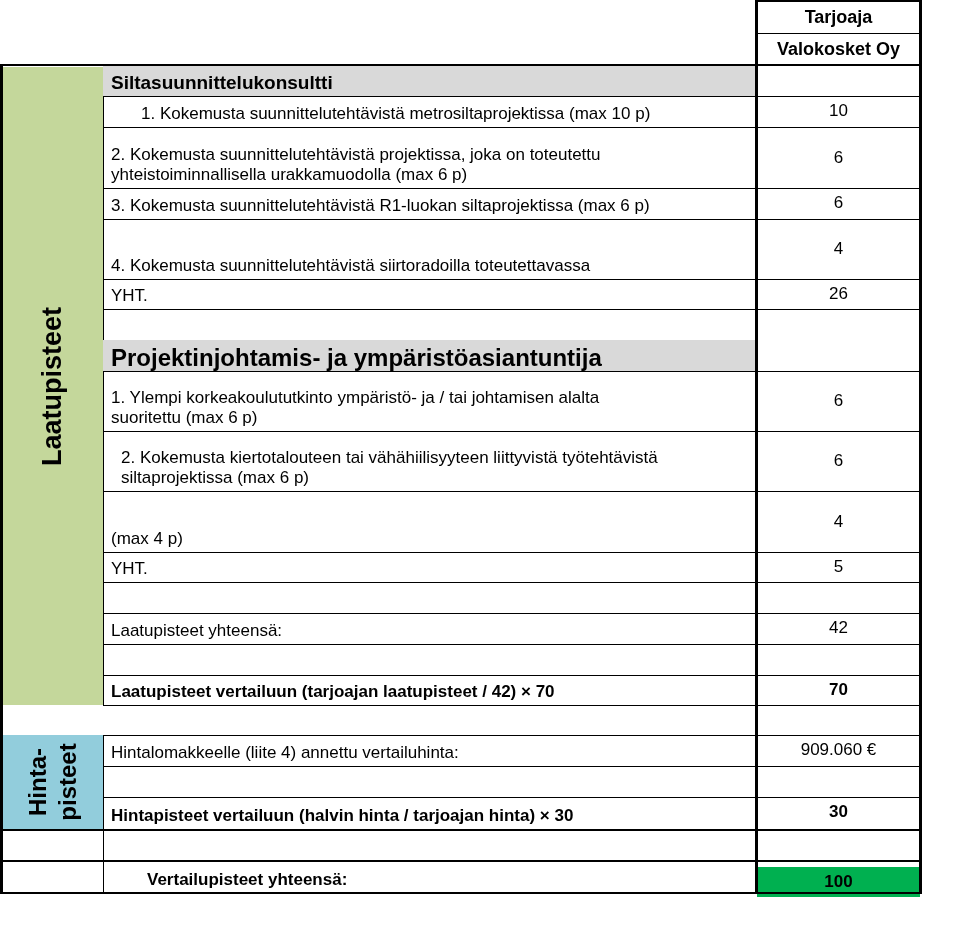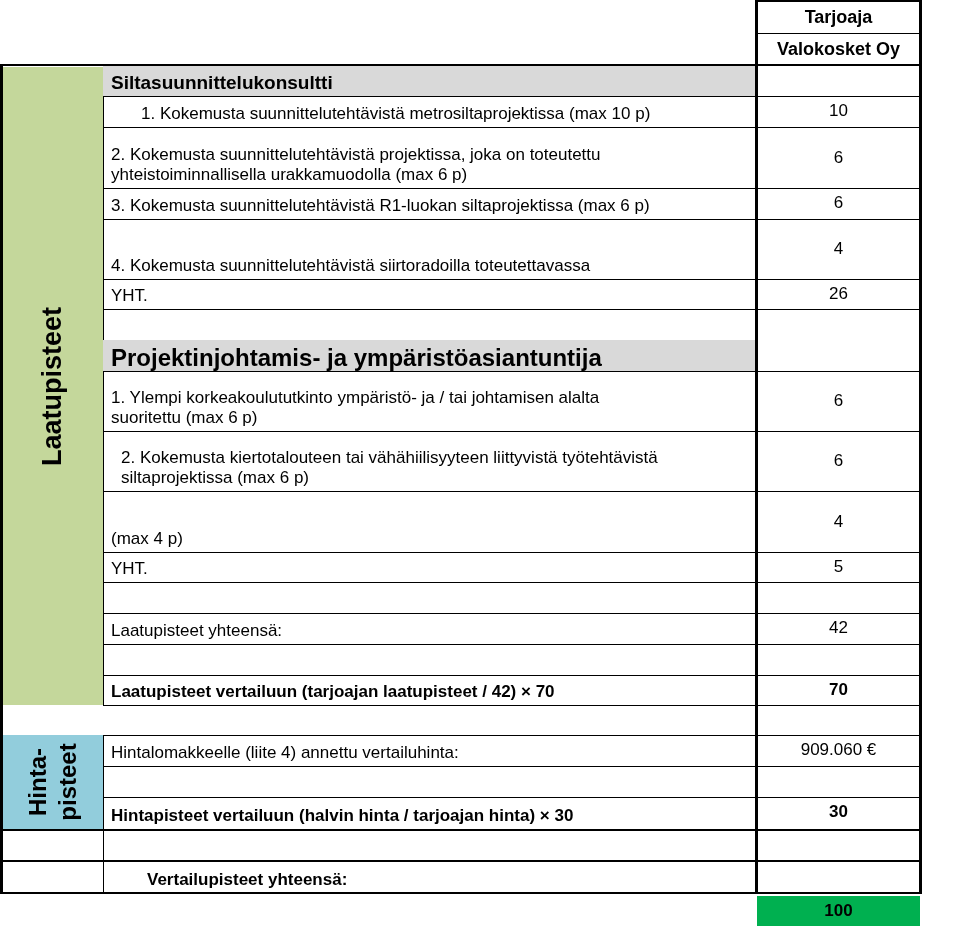--- a/index.html
+++ b/index.html
@@ -123,21 +123,21 @@
 <div class="val" style="left:757px; top:735px; width:163px; height:31px; align-items:flex-start; padding-top:5px;">909.060 €</div>
 
 <div class="cell bold" style="left:103px; top:797px; width:653px; height:32px;">
   <span>Hintapisteet vertailuun (halvin hinta / tarjoajan hinta) × 30</span>
 </div>
 <div class="val bold" style="left:757px; top:797px; width:163px; height:32px; align-items:flex-start; padding-top:5px;">30</div>
 
 <div class="cell bold" style="left:103px; top:861px; width:653px; height:32px;margin-left:36px;">
   <span>Vertailupisteet yhteensä:</span>
 </div>
-<div class="val bold" style="left:757px; top:896px; width:163px; height:30px; background:#00b050;">100</div>
+<div class="val bold" style="left:757px; top:867px; width:163px; height:30px; background:#00b050;">100</div>
 
 <div>
 
   <div class="hl2" style="left:756px; top:0; width:166px;"></div>
   <div class="hl" style="left:757px; top:33px; width:163px;"></div>
   <div class="hl2" style="left:0; top:64px; width:922px;"></div>
   <div class="vl2" style="left:0; top:64px; height:830px;"></div>
   <div class="vl2" style="left:755px; top:0; height:894px;"></div>
   <div class="vl2" style="left:919px; top:0; height:894px;"></div>
   <div class="vl" style="left:103px; top:96px; height:244px;"></div>

